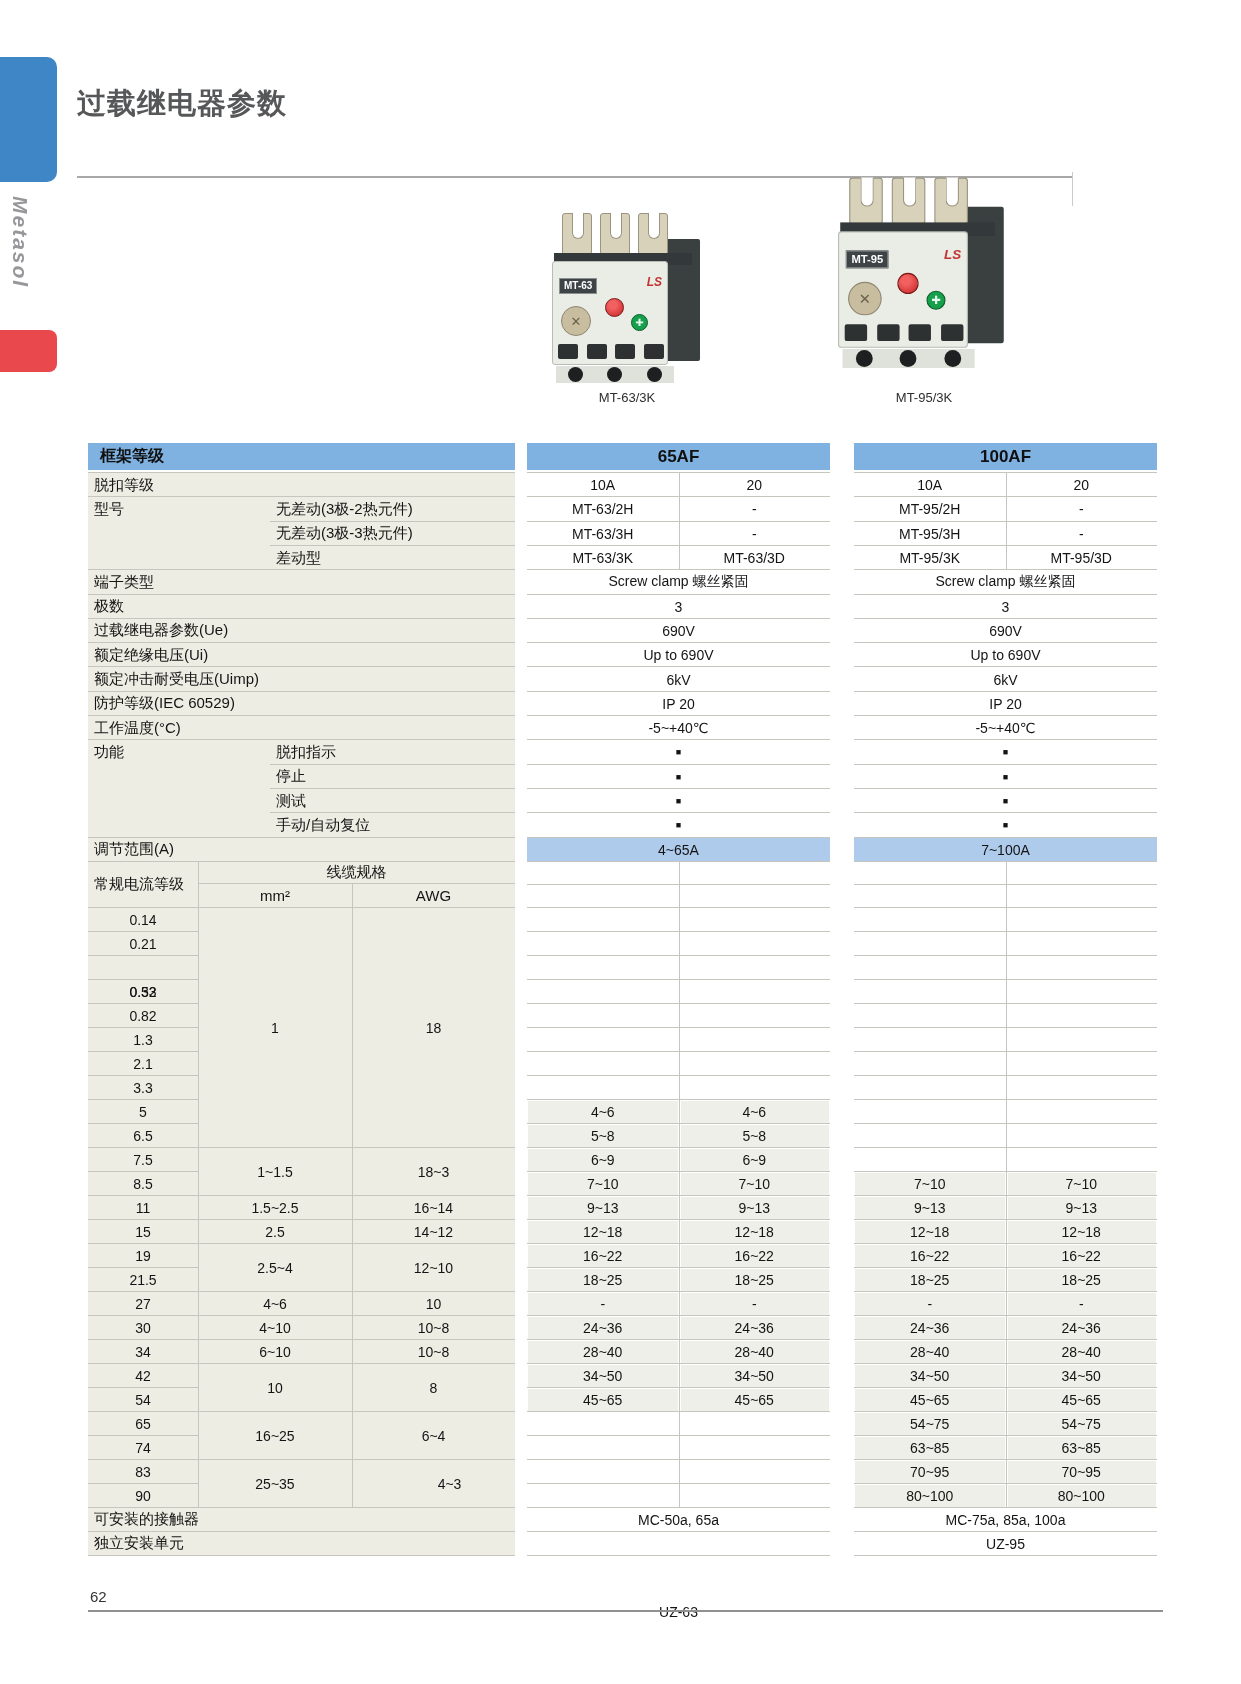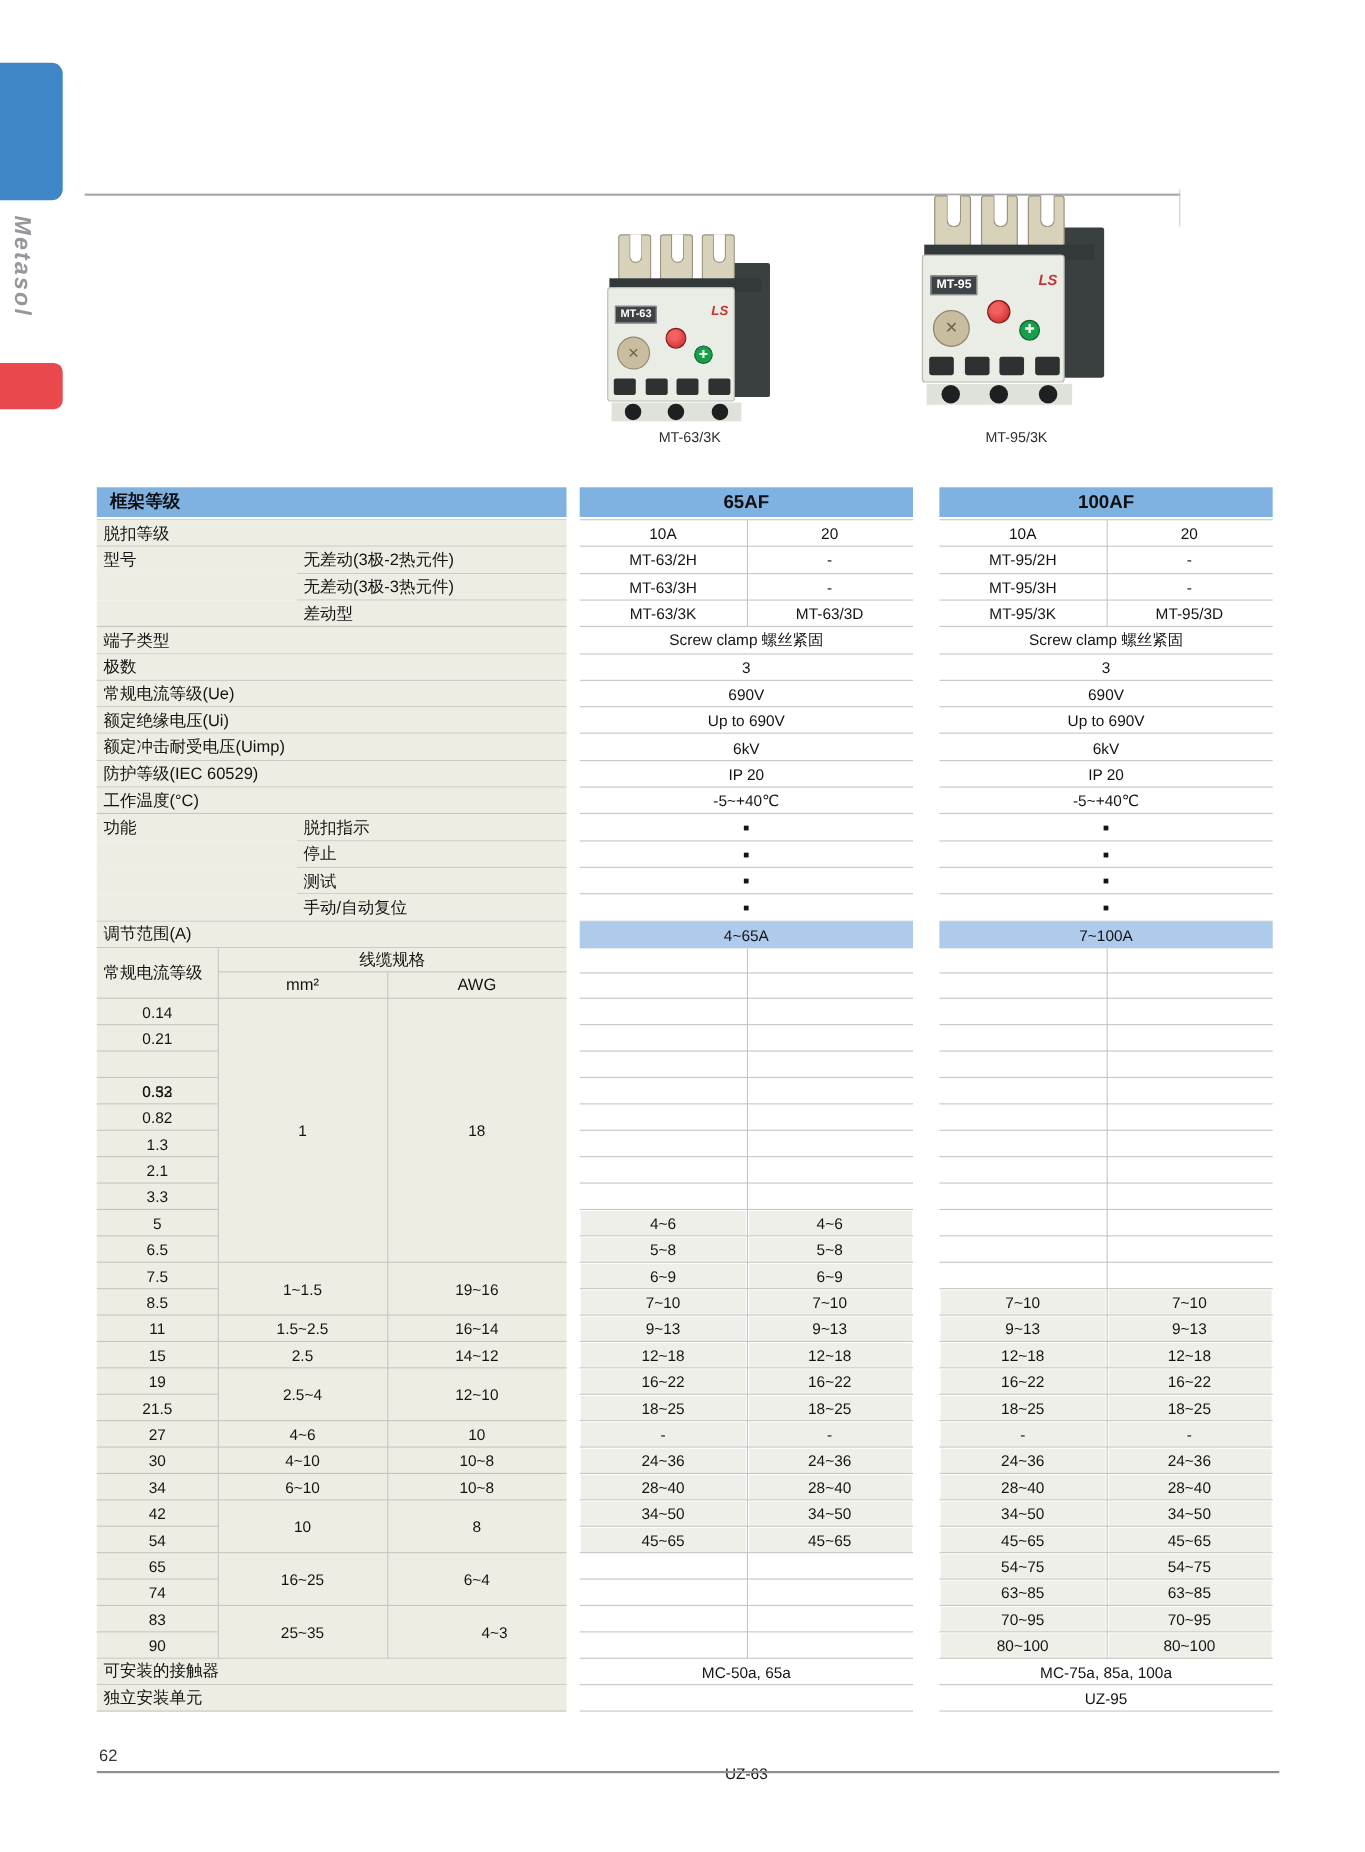--- a/index.html
+++ b/index.html
@@ -58,20 +58,21 @@
 
   .page-number{left:90px;top:1588px;font-size:15px;color:#333;}
   .bottom-rule{left:88px;top:1610px;width:1075px;height:2px;background:#909090;}
 </style>
 </head>
 <body>
 
 <div id="page">
 
   <div class="abs blue-block"></div>
+  <div class="abs page-title">过载继电器参数</div>
   <div class="abs title-rule"></div>
   <div class="abs right-tick"></div>
   <div class="abs brand-vertical">Metasol</div>
   <div class="abs red-block"></div>
 
 
   <div class="relay relay-1" style="left:552px;top:213px;">
     <div class="r-back"></div>
     <div class="fork f1">
         <div class="slot"></div>
@@ -156,21 +157,21 @@
       <div class="tline" style="left: 88px; top: 569.2px; width: 427px; height: 1px;"></div>
       <div class="txt l lbl" style="left: 270px; top: 545.9px; width: 245px; height: 24.3px;">差动型</div>
       <div class="bg-beige" style="left: 88px; top: 570.2px; width: 427px; height: 24.3px;"></div>
       <div class="tline" style="left: 88px; top: 593.5px; width: 427px; height: 1px;"></div>
       <div class="txt l lbl" style="left: 88px; top: 570.2px; width: 182px; height: 24.3px;">端子类型</div>
       <div class="bg-beige" style="left: 88px; top: 594.5px; width: 427px; height: 24.3px;"></div>
       <div class="tline" style="left: 88px; top: 617.8px; width: 427px; height: 1px;"></div>
       <div class="txt l lbl" style="left: 88px; top: 594.5px; width: 182px; height: 24.3px;">极数</div>
       <div class="bg-beige" style="left: 88px; top: 618.8px; width: 427px; height: 24.3px;"></div>
       <div class="tline" style="left: 88px; top: 642.1px; width: 427px; height: 1px;"></div>
-      <div class="txt l lbl" style="left: 88px; top: 618.8px; width: 182px; height: 24.3px;">常规电流等级(Ue)</div>
+      <div class="txt l lbl" style="left: 88px; top: 618.8px; width: 182px; height: 24.3px;">过载继电器参数(Ue)</div>
       <div class="bg-beige" style="left: 88px; top: 643.1px; width: 427px; height: 24.3px;"></div>
       <div class="tline" style="left: 88px; top: 666.4px; width: 427px; height: 1px;"></div>
       <div class="txt l lbl" style="left: 88px; top: 643.1px; width: 182px; height: 24.3px;">额定绝缘电压(Ui)</div>
       <div class="bg-beige" style="left: 88px; top: 667.4px; width: 427px; height: 24.3px;"></div>
       <div class="tline" style="left: 88px; top: 690.7px; width: 427px; height: 1px;"></div>
       <div class="txt l lbl" style="left: 88px; top: 667.4px; width: 182px; height: 24.3px;">额定冲击耐受电压(Uimp)</div>
       <div class="bg-beige" style="left: 88px; top: 691.7px; width: 427px; height: 24.3px;"></div>
       <div class="tline" style="left: 88px; top: 715px; width: 427px; height: 1px;"></div>
       <div class="txt l lbl" style="left: 88px; top: 691.7px; width: 182px; height: 24.3px;">防护等级(IEC 60529)</div>
       <div class="bg-beige" style="left: 88px; top: 716px; width: 427px; height: 24.3px;"></div>
@@ -247,21 +248,21 @@
       <div class="tline" style="left: 88px; top: 1434.8px; width: 110px; height: 1px;"></div>
       <div class="txt c" style="left: 88px; top: 1435.8px; width: 110px; height: 24px;">74</div>
       <div class="tline" style="left: 88px; top: 1458.8px; width: 110px; height: 1px;"></div>
       <div class="txt c" style="left: 88px; top: 1459.8px; width: 110px; height: 24px;">83</div>
       <div class="tline" style="left: 88px; top: 1482.8px; width: 110px; height: 1px;"></div>
       <div class="txt c" style="left: 88px; top: 1483.8px; width: 110px; height: 24px;">90</div>
       <div class="txt c" style="left: 198px; top: 907.8px; width: 154px; height: 240px;">1</div>
       <div class="txt c" style="left: 352px; top: 907.8px; width: 163px; height: 240px;">18</div>
       <div class="tline" style="left: 198px; top: 1146.8px; width: 317px; height: 1px;"></div>
       <div class="txt c" style="left: 198px; top: 1147.8px; width: 154px; height: 48px;">1~1.5</div>
-      <div class="txt c" style="left: 352px; top: 1147.8px; width: 163px; height: 48px;">19~16</div>
+      <div class="txt c" style="left: 352px; top: 1147.8px; width: 163px; height: 48px;">18~3</div>
       <div class="tline" style="left: 198px; top: 1194.8px; width: 317px; height: 1px;"></div>
       <div class="txt c" style="left: 198px; top: 1195.8px; width: 154px; height: 24px;">1.5~2.5</div>
       <div class="txt c" style="left: 352px; top: 1195.8px; width: 163px; height: 24px;">16~14</div>
       <div class="tline" style="left: 198px; top: 1218.8px; width: 317px; height: 1px;"></div>
       <div class="txt c" style="left: 198px; top: 1219.8px; width: 154px; height: 24px;">2.5</div>
       <div class="txt c" style="left: 352px; top: 1219.8px; width: 163px; height: 24px;">14~12</div>
       <div class="tline" style="left: 198px; top: 1242.8px; width: 317px; height: 1px;"></div>
       <div class="txt c" style="left: 198px; top: 1243.8px; width: 154px; height: 48px;">2.5~4</div>
       <div class="txt c" style="left: 352px; top: 1243.8px; width: 163px; height: 48px;">12~10</div>
       <div class="tline" style="left: 198px; top: 1290.8px; width: 317px; height: 1px;"></div>

